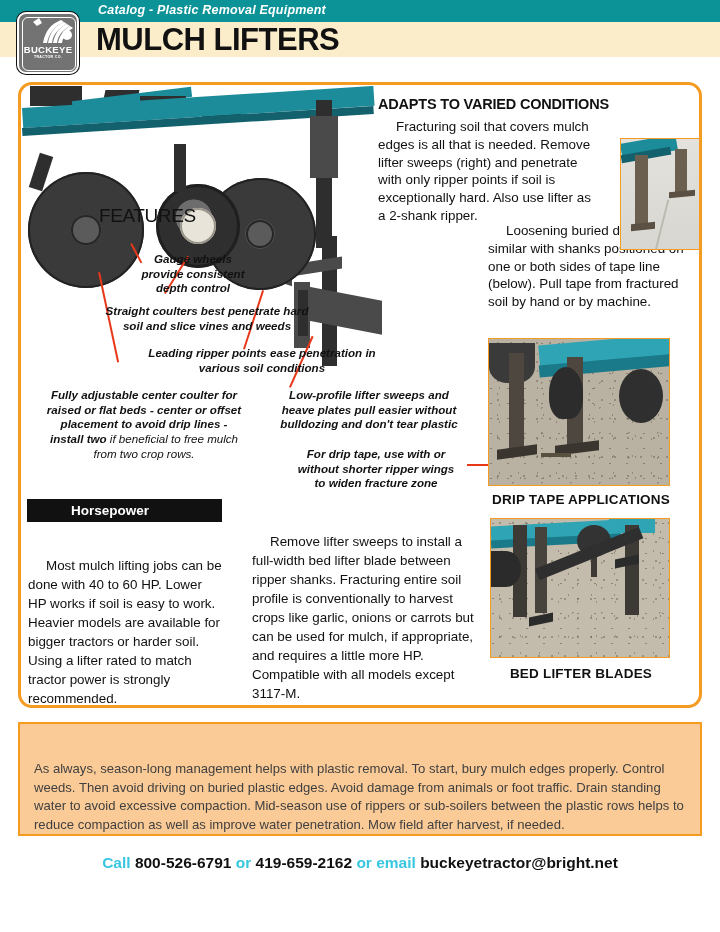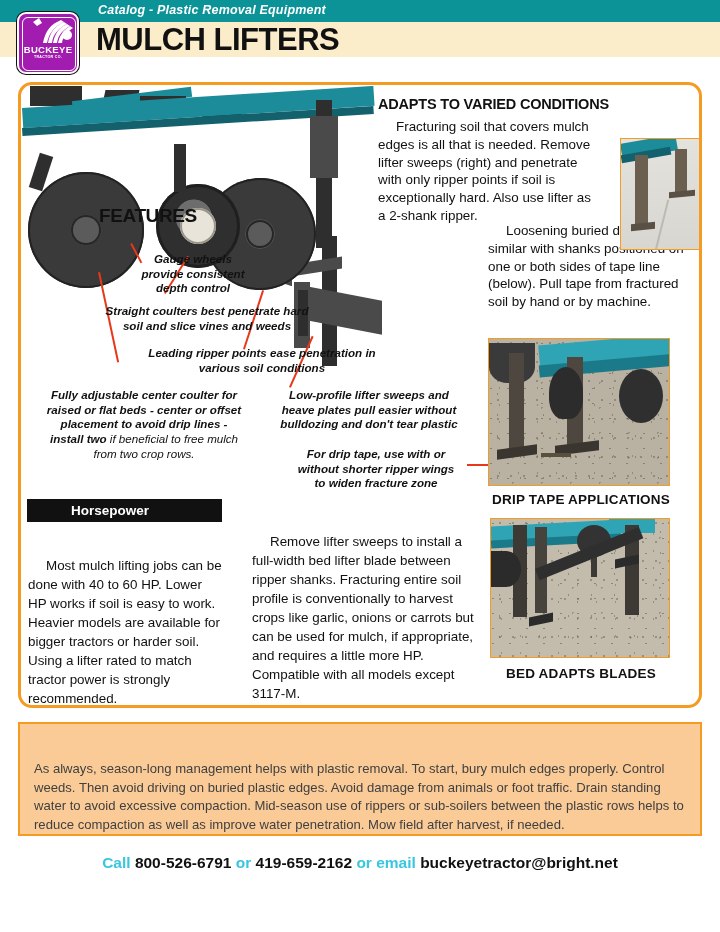--- a/index.html
+++ b/index.html
@@ -26,21 +26,21 @@
     background:#fbecca;
   }
   #page-title{
     position:absolute;left:96px;top:22px;height:35px;
     display:flex;align-items:center;
     font-size:31px;font-weight:bold;color:#111;
     letter-spacing:-0.5px;
   }
   #logo{
     position:absolute;left:17px;top:12px;width:58px;height:58px;
-    background:#a21caf;border:2px solid #fff;border-radius:9px;
+    background:#737373;border:2px solid #fff;border-radius:9px;
     box-shadow:0 0 0 1px #111;
     overflow:hidden;
   }
   #logo .logo-inner{
     position:absolute;left:3px;top:3px;width:52px;height:52px;
     border:1.5px solid #fff;border-radius:6px;
   }
   #logo .logo-word{
     position:absolute;left:0;top:30px;width:58px;text-align:center;
     color:#fff;font-size:9.5px;font-weight:bold;letter-spacing:.3px;
@@ -82,21 +82,21 @@
     background:radial-gradient(circle at 45% 40%,#6d6d6d 0 26%,#2f2f2f 27% 100%);
     box-shadow:inset 0 0 0 3px #1f1f1f;
   }
   .gwheel::after{
     content:"";position:absolute;left:28%;top:28%;width:44%;height:44%;
     border-radius:50%;background:#e8e4da;box-shadow:inset 0 0 0 2px #9a958a;
   }
 
   
   .feat-head{
-    position:absolute;font-weight:bold;font-size:19px;color:#111;
+    position:absolute;font-weight:normal;font-size:19px;color:#111;
     letter-spacing:-0.4px;font-stretch:condensed;
   }
   .callout{
     position:absolute;text-align:center;
     font-size:11.6px;font-weight:bold;font-style:italic;
     color:#111;line-height:1.27;
   }
   .callout .lite{font-weight:normal;}
   .lead{position:absolute;background:#e8381a;transform-origin:0 0;height:1.6px;}
 
@@ -303,21 +303,21 @@
   <div style="position:absolute;left:22px;top:6px;width:14px;height:92px;background:#3d3a35;"></div>
   <div style="position:absolute;left:44px;top:8px;width:12px;height:86px;background:#46423c;"></div>
   <div style="position:absolute;left:134px;top:6px;width:14px;height:90px;background:#3d3a35;"></div>
   <div style="position:absolute;left:0px;top:32px;width:30px;height:36px;background:#2b2b2b;border-radius:0 50% 50% 0;"></div>
   <div style="position:absolute;left:86px;top:6px;width:34px;height:32px;background:#333;border-radius:50%;"></div>
   <div style="position:absolute;left:100px;top:36px;width:6px;height:22px;background:#3d3a35;"></div>
   <div style="position:absolute;left:44px;top:50px;width:112px;height:12px;background:#2f2f2f;transform:rotate(-22deg);transform-origin:0 0;"></div>
   <div style="position:absolute;left:38px;top:96px;width:24px;height:9px;background:#2b2b2b;transform:skewY(-12deg);"></div>
   <div style="position:absolute;left:124px;top:38px;width:24px;height:9px;background:#2b2b2b;transform:skewY(-12deg);"></div>
 </div>
-<div class="cap" style="left:486px;top:666px;width:190px;">BED ADAPTS BLADES</div>
+<div class="cap" style="left:486px;top:666px;width:190px;">BED LIFTER BLADES</div>
 
 <div id="bottom-panel">
   <div id="bp-body">As always, season-long management helps with plastic removal. To start, bury mulch edges properly. Control weeds. Then avoid driving on buried plastic edges. Avoid damage from animals or foot traffic. Drain standing water to avoid excessive compaction. Mid-season use of rippers or sub-soilers between the plastic rows helps to reduce compaction as well as improve water penetration. Mow field after harvest, if needed.</div>
 </div>
 
 <div id="footer">
   <div id="foot-line1">
     <span class="tl">Call</span>
     <span>800-526-6791</span>
     <span class="tl">or</span>

